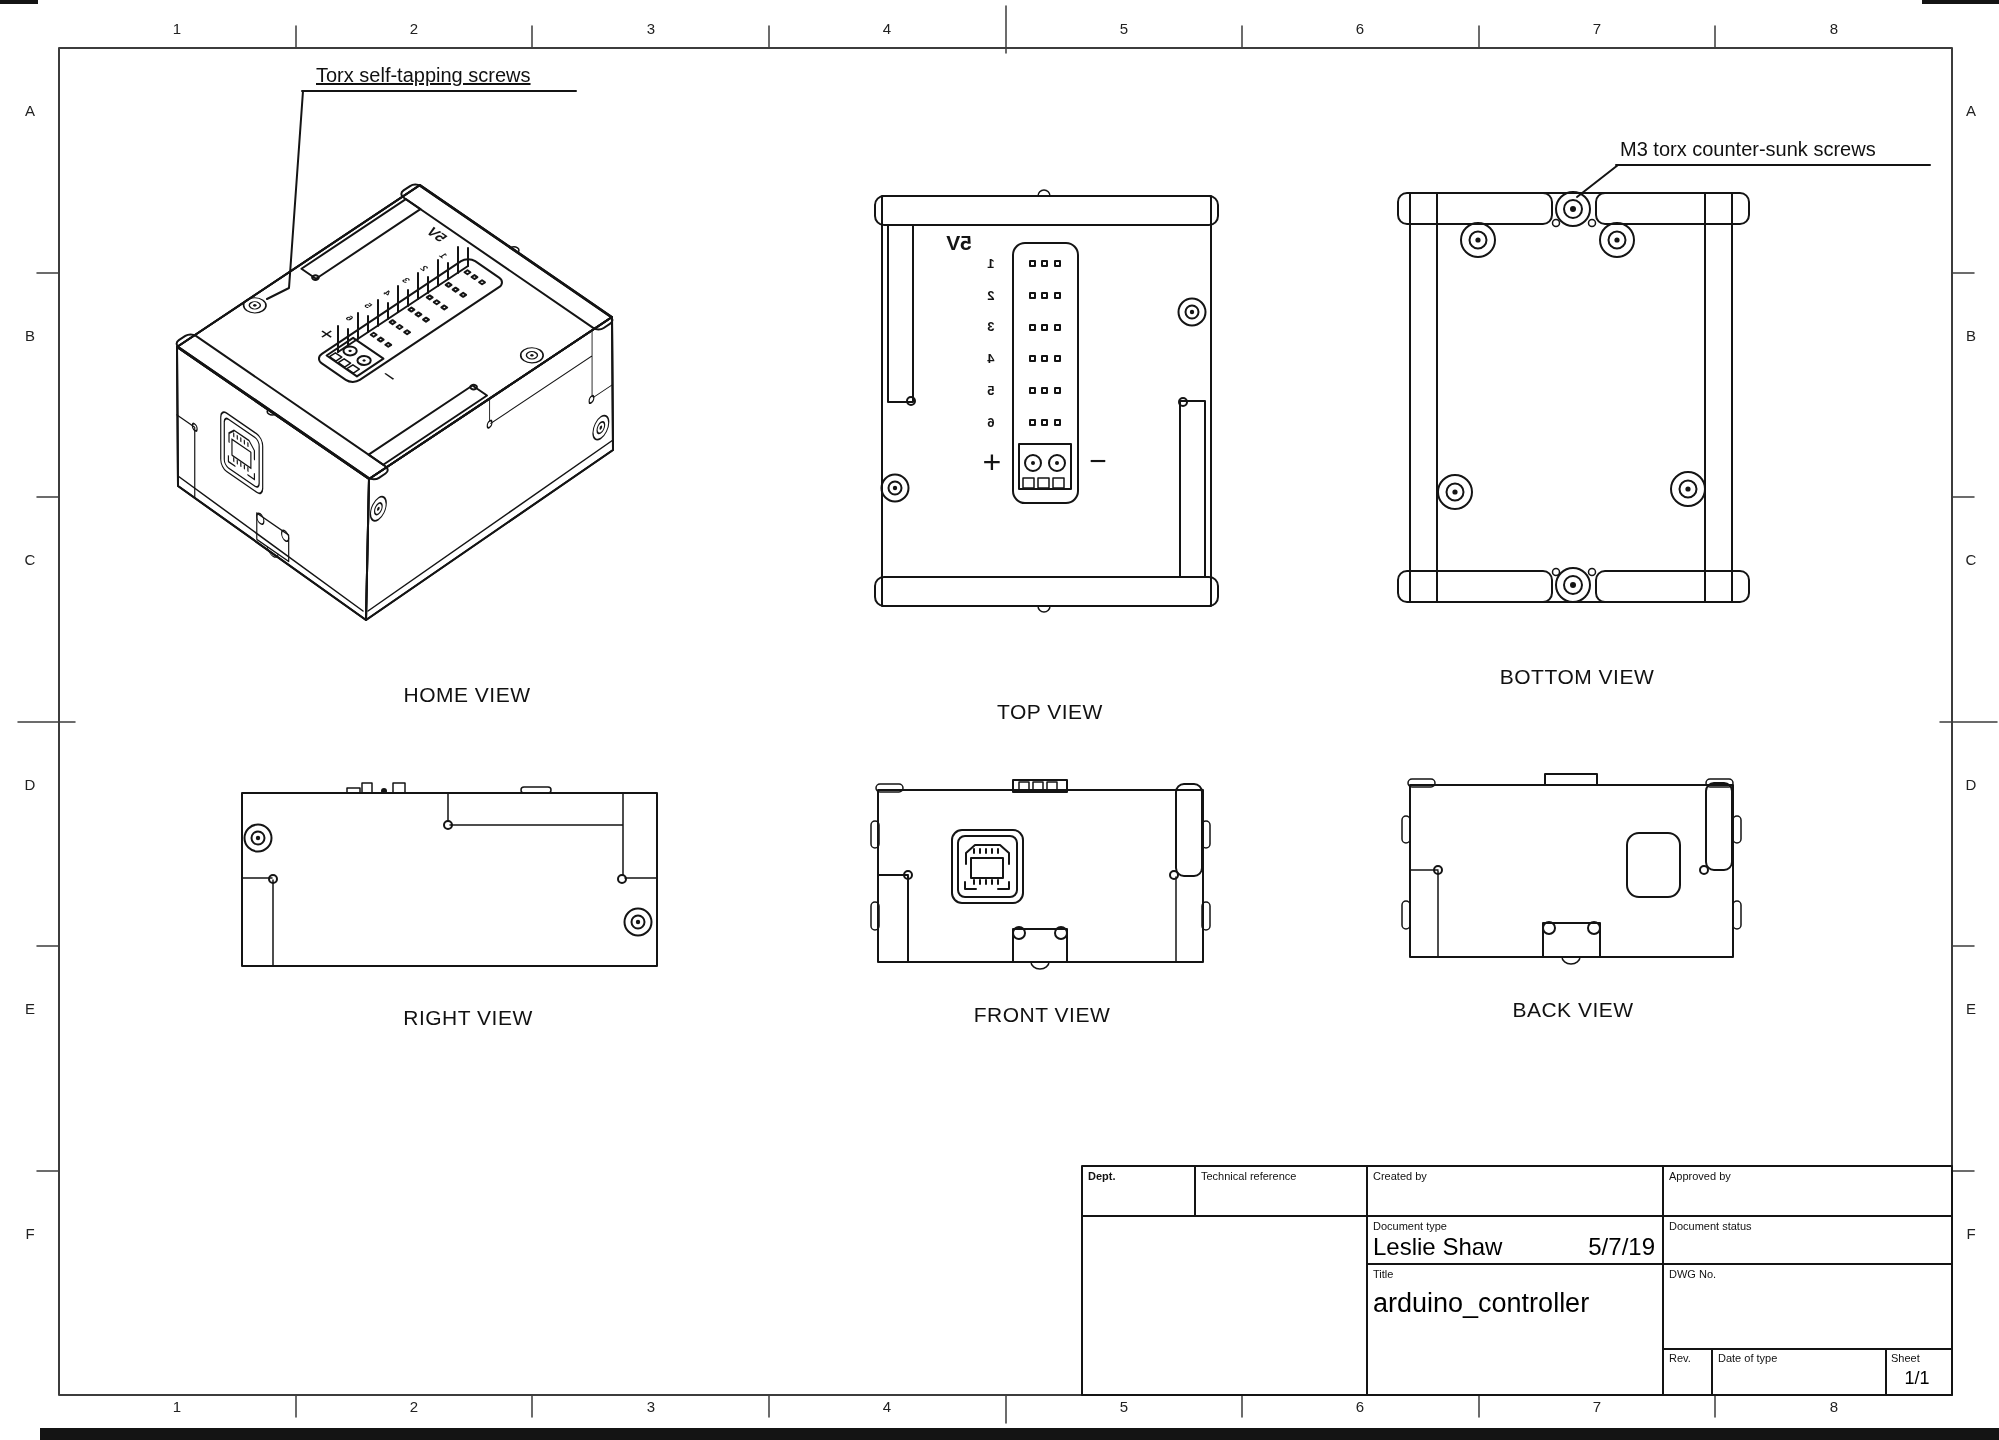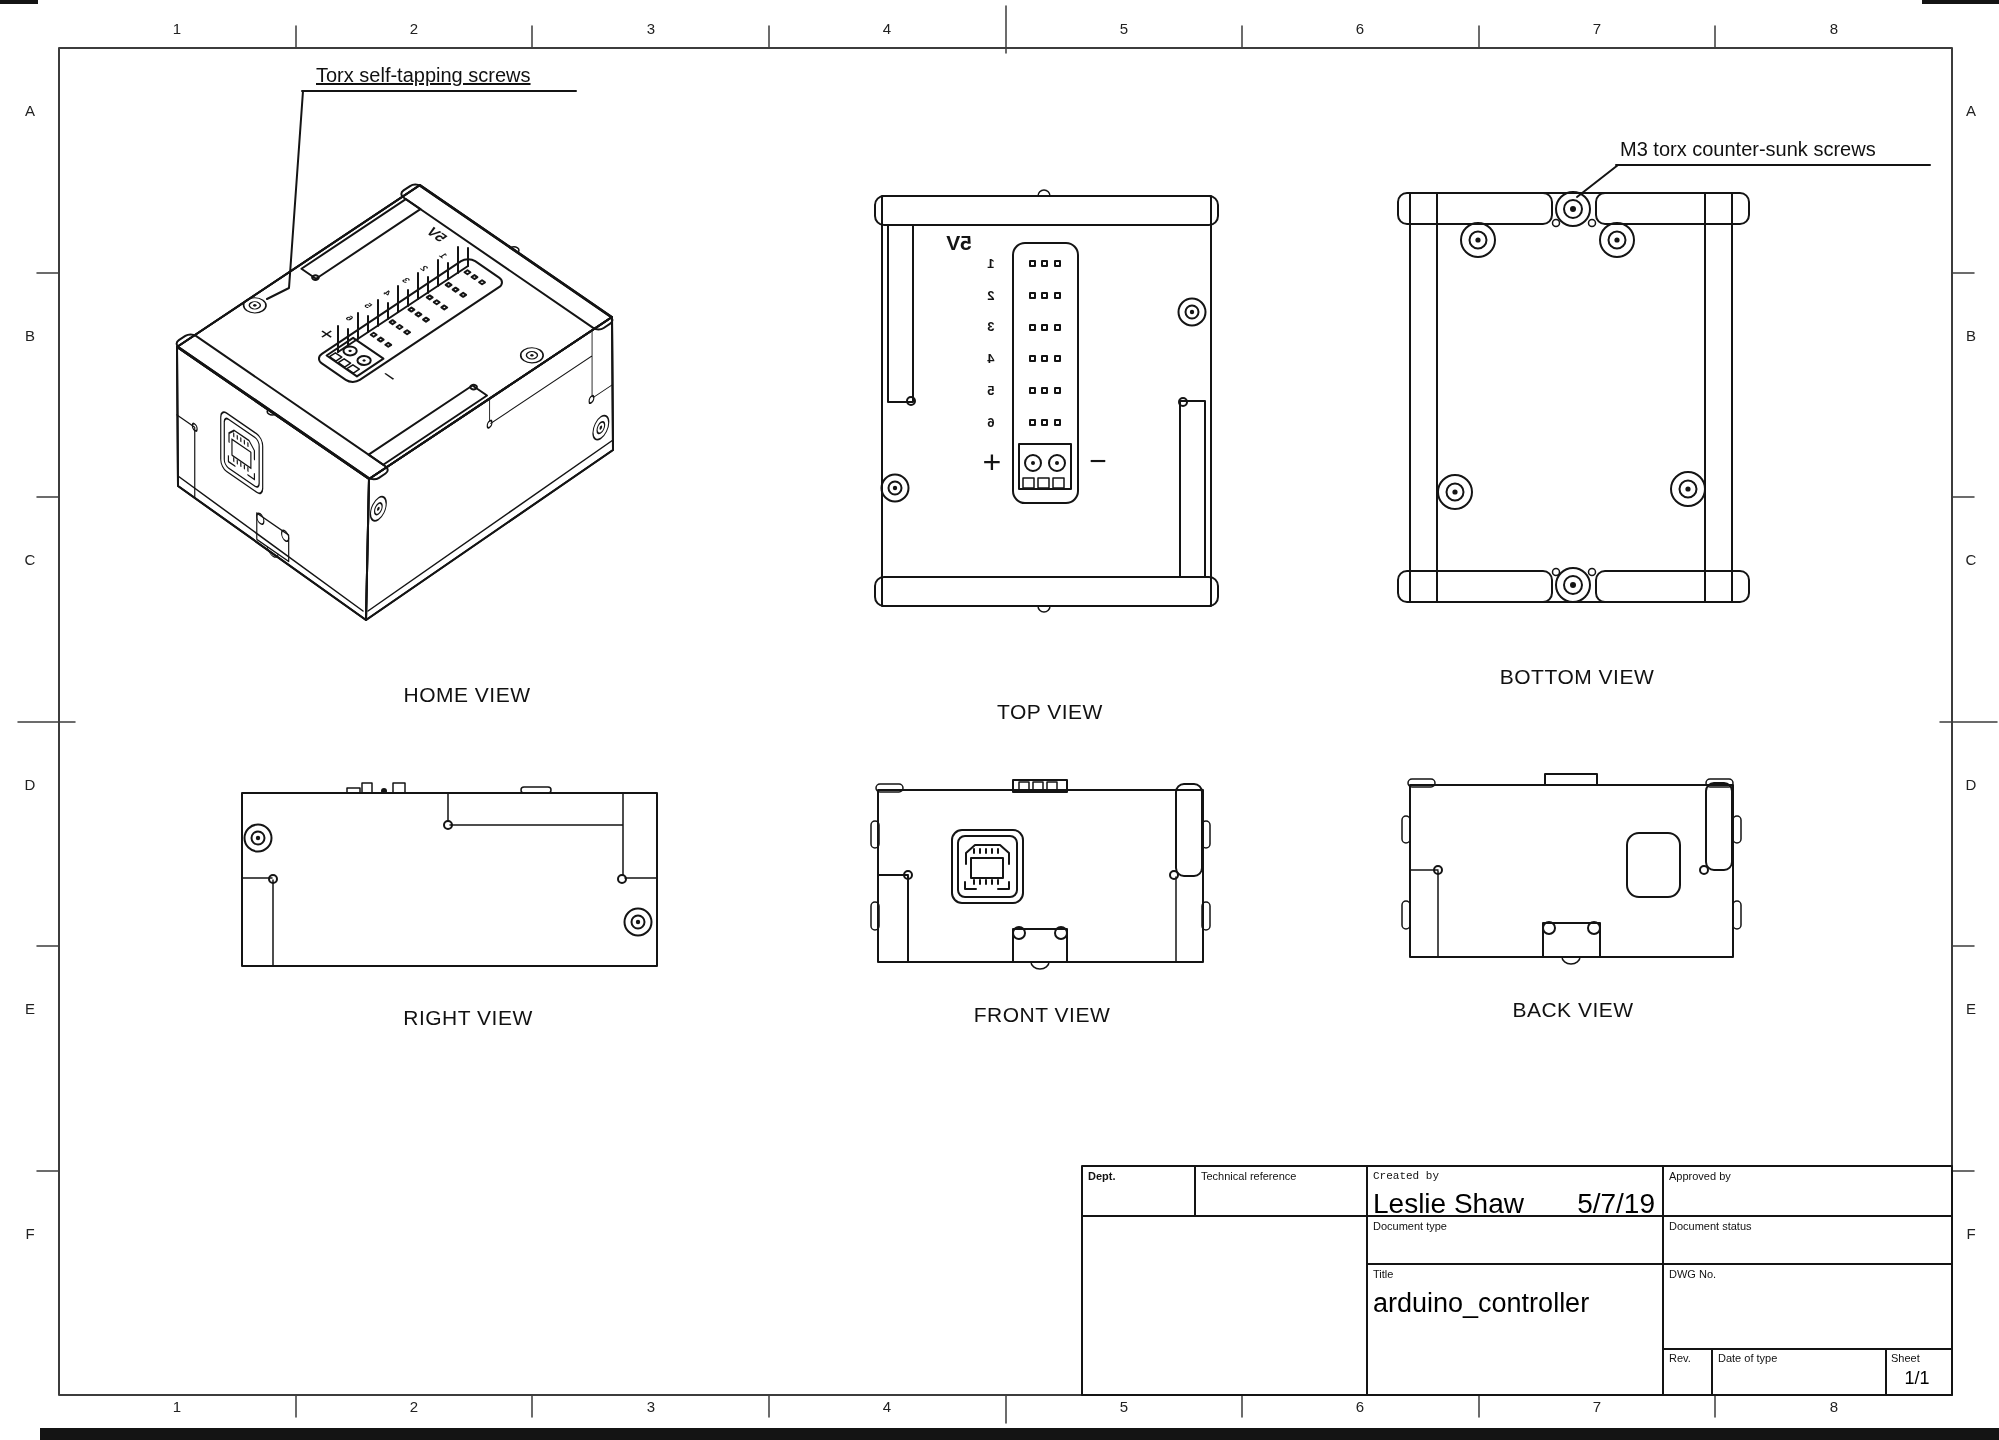--- a/index.html
+++ b/index.html
@@ -11,21 +11,21 @@
   svg .thin{stroke-width:1.5;}
   svg .fillb{fill:#141414;stroke:none;}
   svg text{fill:#141414;stroke:none;font-family:"Liberation Sans",sans-serif;}
   #tv-core *{vector-effect:non-scaling-stroke;}
   .ovl{position:absolute;white-space:nowrap;}
   .zlab{width:40px;text-align:center;font-size:15px;color:#222;}
   .zrow{width:30px;text-align:center;font-size:15px;color:#222;}
   .vlabel{width:280px;text-align:center;font-size:21px;letter-spacing:.5px;color:#111;}
   .ann{font-size:20px;color:#111;}
   .tbs{font-size:11px;color:#111;}
-  .tbv{font-size:28px;color:#000;}
+  .tbv{font-size:24px;color:#000;margin-top:45px;}
   .tbt{font-size:27px;color:#000;}
   .tbsheet{font-size:18px;color:#000;}
 </style>
 </head>
 <body>
 
 <div class="sheet">
 
 <svg width="1999" height="1440" viewBox="0 0 1999 1440" xmlns="http://www.w3.org/2000/svg">
   <defs>
@@ -303,21 +303,21 @@
 
 <div class="ovl vlabel" style="left:327px;top:683px;">HOME VIEW</div>
 <div class="ovl vlabel" style="left:910px;top:676px;margin-top:24px;">TOP VIEW</div>
 <div class="ovl vlabel" style="left:1437px;top:665px;">BOTTOM VIEW</div>
 <div class="ovl vlabel" style="left:328px;top:1006px;">RIGHT VIEW</div>
 <div class="ovl vlabel" style="left:902px;top:1003px;">FRONT VIEW</div>
 <div class="ovl vlabel" style="left:1433px;top:998px;">BACK VIEW</div>
 
 <div class="ovl tbs" style="left:1088px;top:1170px;font-weight:bold;">Dept.</div>
 <div class="ovl tbs" style="left:1201px;top:1170px;text-align:right;">Technical reference</div>
-<div class="ovl tbs" style="left:1373px;top:1170px;font-family:Liberation Mono, monospace;">Created by</div>
+<div class="ovl tbs" style="left:1373px;top:1170px;">Created by</div>
 <div class="ovl tbv" style="left:1373px;top:1188px;">Leslie Shaw</div>
 <div class="ovl tbv" style="left:1540px;top:1188px;width:115px;text-align:right;">5/7/19</div>
 <div class="ovl tbs" style="left:1669px;top:1170px;">Approved by</div>
 <div class="ovl tbs" style="left:1373px;top:1220px;">Document type</div>
 <div class="ovl tbs" style="left:1669px;top:1220px;">Document status</div>
 <div class="ovl tbs" style="left:1373px;top:1268px;">Title</div>
 <div class="ovl tbt" style="left:1373px;top:1288px;">arduino_controller</div>
 <div class="ovl tbs" style="left:1669px;top:1268px;">DWG No.</div>
 <div class="ovl tbs" style="left:1669px;top:1352px;">Rev.</div>
 <div class="ovl tbs" style="left:1718px;top:1352px;">Date of type</div>

